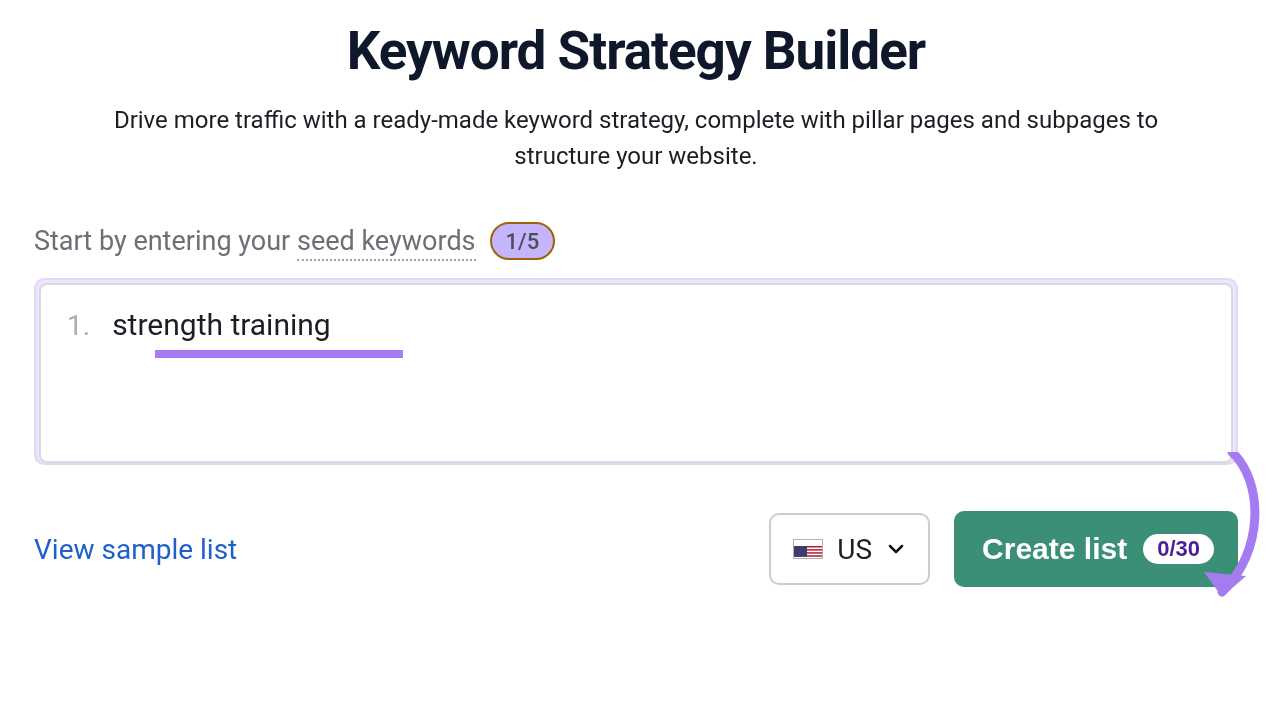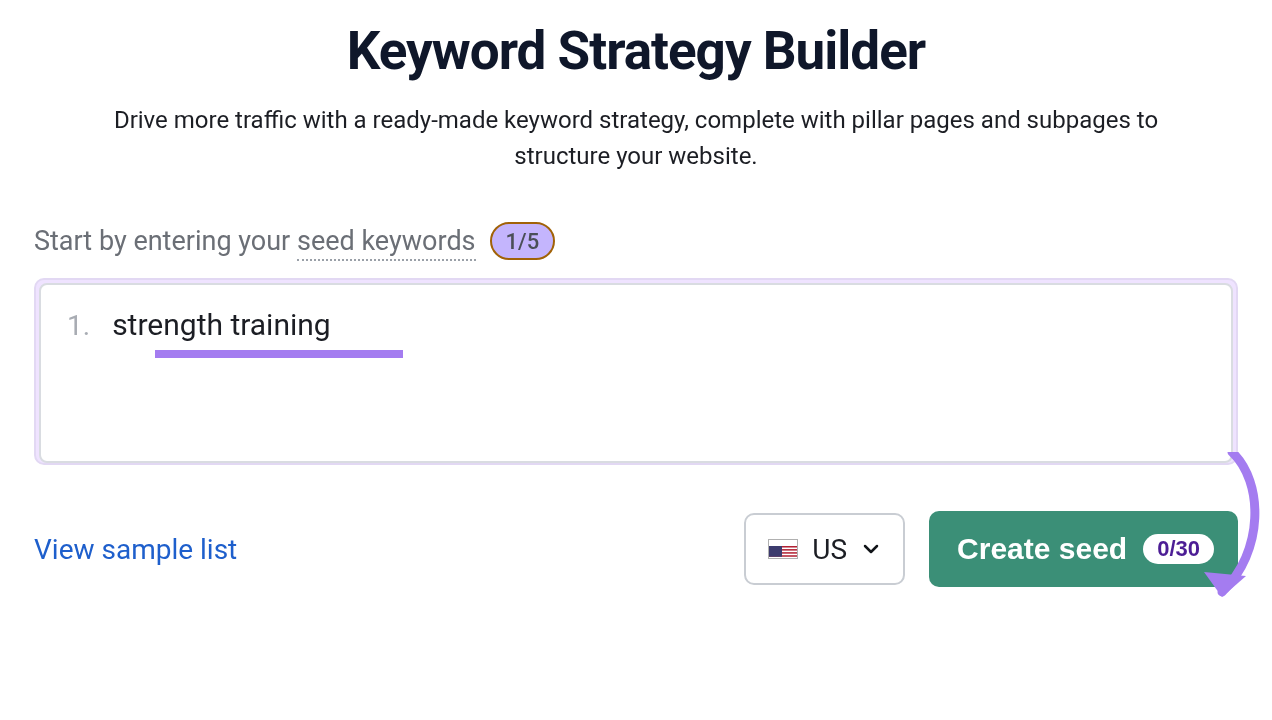--- a/index.html
+++ b/index.html
@@ -211,21 +211,21 @@
         </svg>
       </span>
       <span>US</span>
       <span class="chevron">
         <svg width="20" height="20" viewBox="0 0 20 20">
             <path d="M4 7 L10 13 L16 7" fill="none" stroke="#111418" stroke-width="2.5" stroke-linecap="round" stroke-linejoin="round"></path>
           </svg>
       </span>
     </div>
     <button class="create-btn">
-      <span>Create seed</span>
+      <span>Create list</span>
       <span class="create-count">0/30</span>
     </button>
   </div>
 </div>
 
 <svg class="arrow-annot" width="80" height="170" viewBox="0 0 80 170">
   <path d="M40 0 C 72 30, 72 100, 30 140" fill="none" stroke="#a47cf0" stroke-width="9" stroke-linecap="round"></path>
   <path d="M12 120 L30 145 L54 124 Z" fill="#a47cf0"></path>
 </svg>
 

